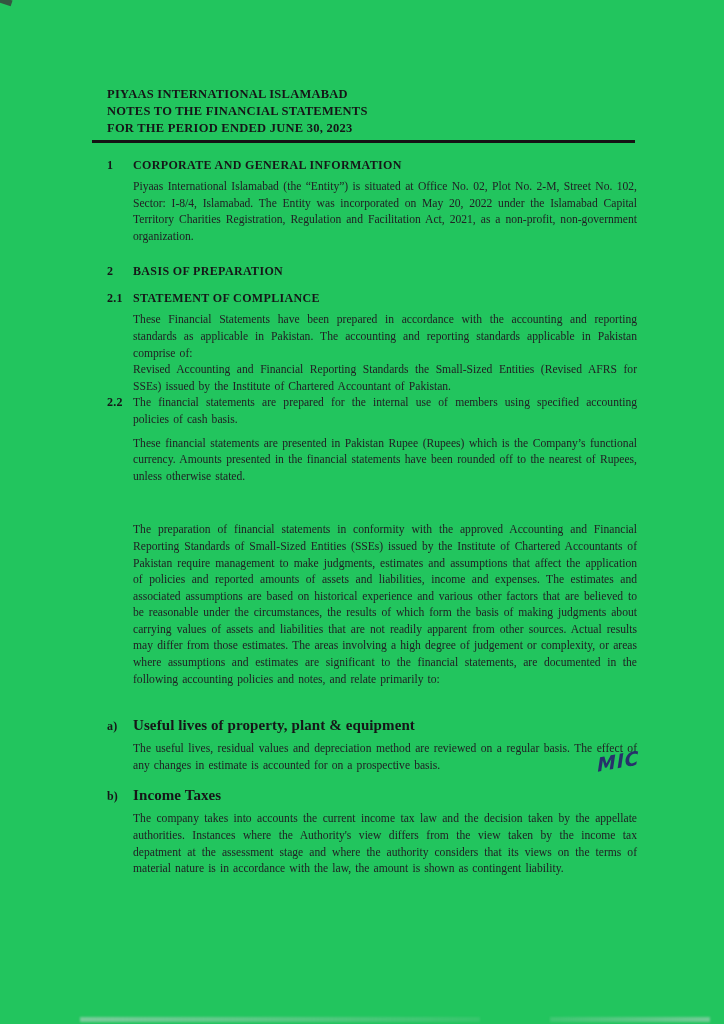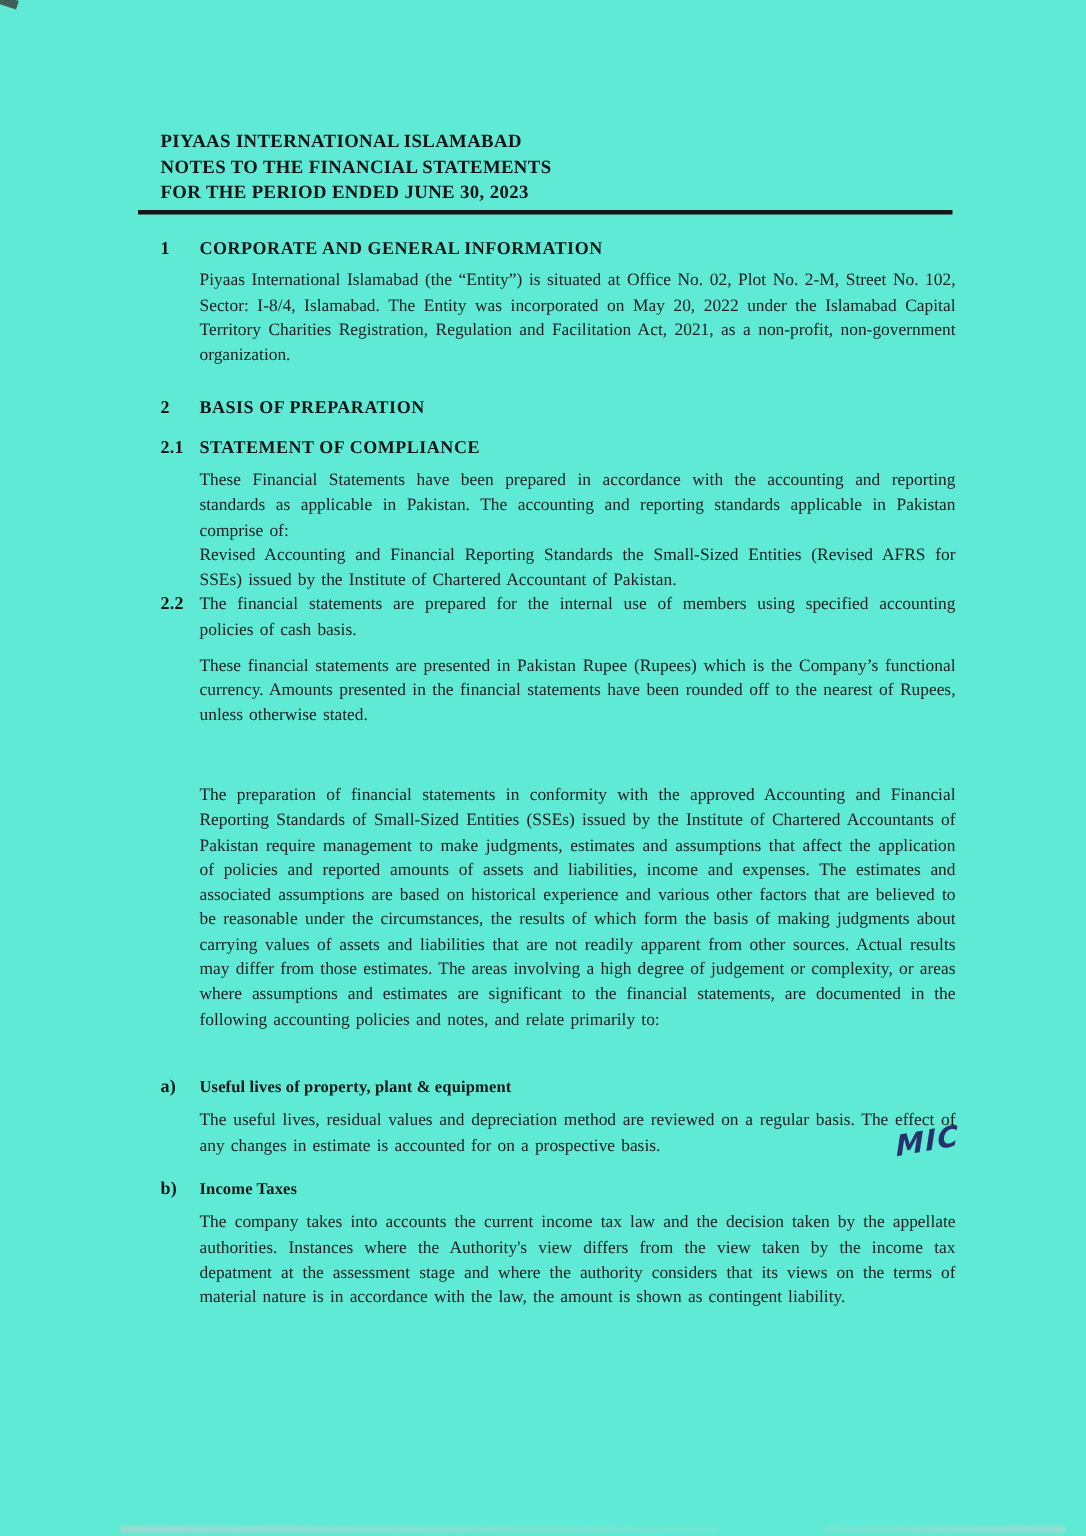--- a/index.html
+++ b/index.html
@@ -1,20 +1,20 @@
 <!DOCTYPE html>
 <html><head>
 <meta charset="utf-8">
 <style>
   html, body { margin: 0; padding: 0; background: #ffffff; }
   .page {
     position: relative;
     width: 724px;
     height: 1024px;
-    background: #5eead4;
+    background: #22c55e;
     overflow: hidden;
     font-family: "Liberation Serif", serif;
     color: #1e1e20;
   }
   .content {
     position: absolute;
     left: 107px;
     top: 86px;
     width: 530px;
   }
@@ -42,21 +42,21 @@
     color: #161618;
   }
   .sec-title {
     font-weight: bold;
     font-size: 12px;
     letter-spacing: 0.35px;
     color: #161618;
   }
   .item-title {
     font-weight: bold;
-    font-size: 11px;
+    font-size: 15px;
     letter-spacing: 0.1px;
     color: #161618;
     font-family: Liberation Serif, serif;
   }
   .sec-body, .flex-body {
     font-size: 11.6px;
     line-height: 16.6px;
     text-align: justify;
     word-spacing: 1.2px;
     color: #212124;

